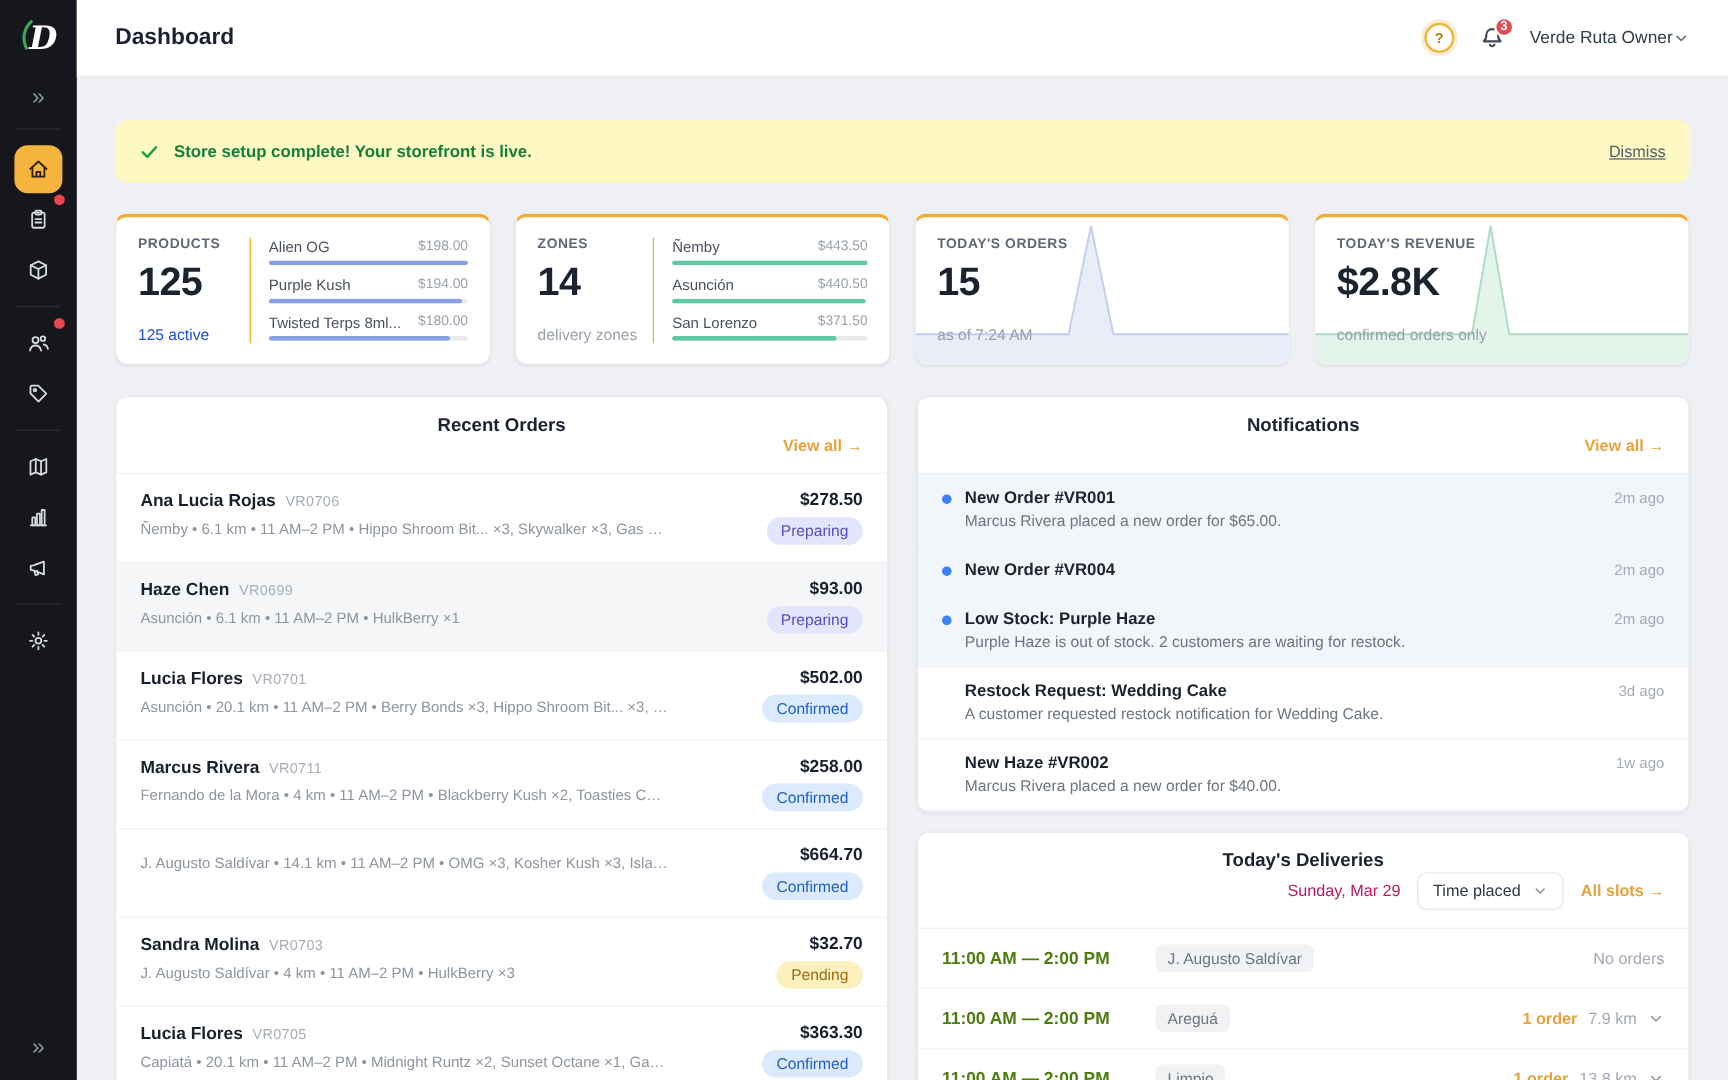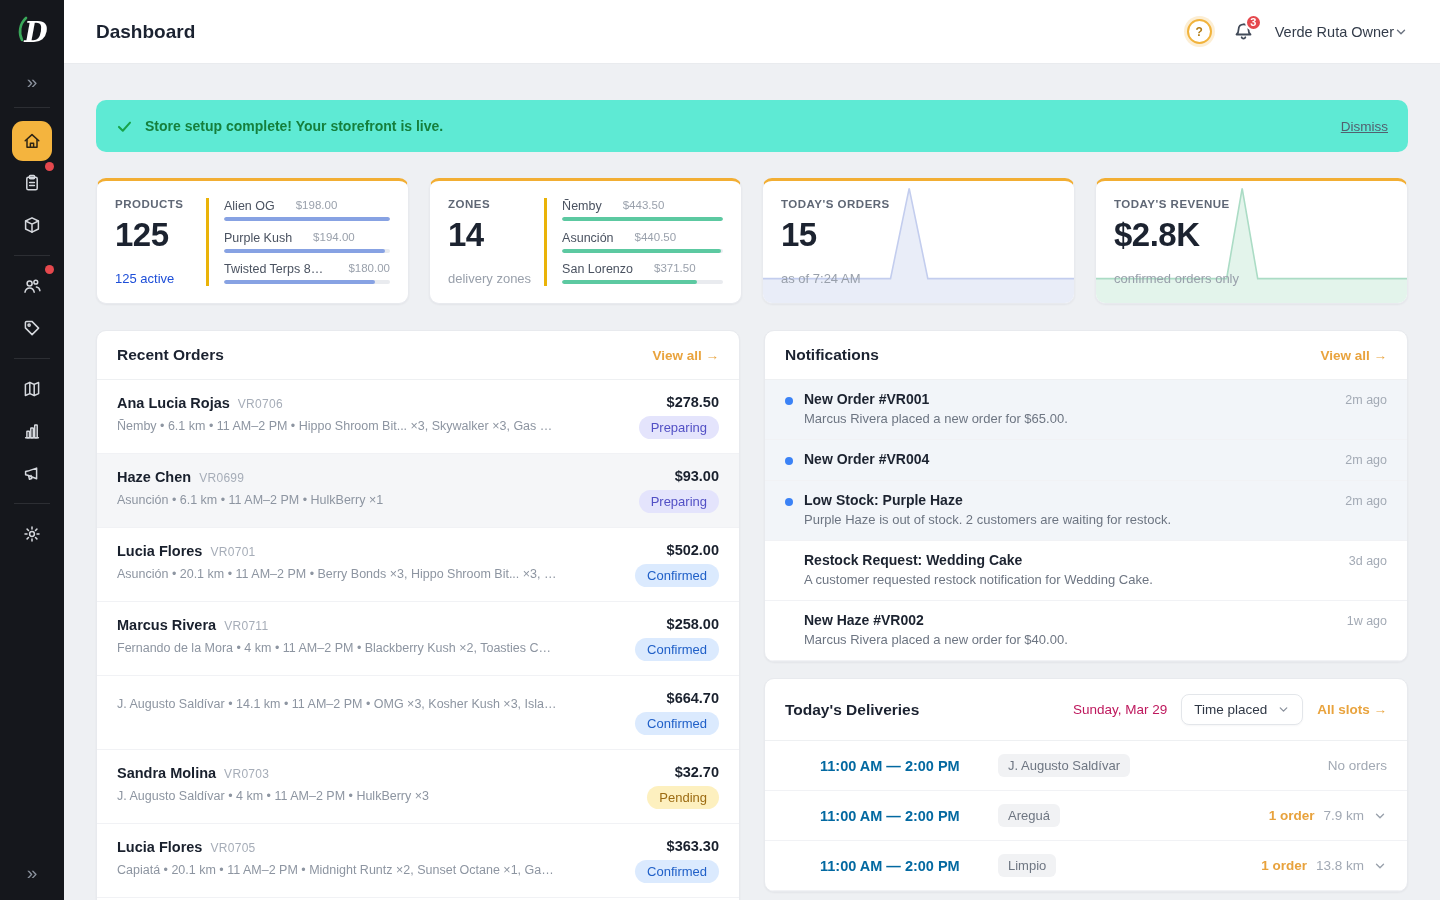--- a/index.html
+++ b/index.html
@@ -28,44 +28,44 @@
   .page-title { font-size:19px; font-weight:700; color:#1b2230; }
   .topbar-right { margin-left:auto; display:flex; align-items:center; gap:20px; }
   .help-btn { width:25px; height:25px; border-radius:50%; border:2.5px solid #f1b33c; box-shadow:0 0 0 3px rgba(241,179,60,.22); display:flex; align-items:center; justify-content:center; font-size:12px; font-weight:700; color:#b07c16; cursor:pointer; background:#fff; }
   .bell-wrap { position:relative; cursor:pointer; display:flex; }
   .bell-badge { position:absolute; top:-7px; right:-7px; min-width:17px; height:17px; border-radius:9px; background:#e5484d; color:#fff; font-size:11px; font-weight:700; display:flex; align-items:center; justify-content:center; border:2px solid #fff; padding:0 3px; }
   .user-menu { display:flex; align-items:center; gap:0; cursor:pointer; }
   .user-name { font-size:14.5px; color:#333c4a; }
 
   
   .content { padding:36px 32px 0; }
-  .banner { height:52px; background:#5eead4; border-radius:10px; display:flex; align-items:center; padding:0 20px; margin-bottom:26px; }
+  .banner { height:52px; background:#fef9c3; border-radius:10px; display:flex; align-items:center; padding:0 20px; margin-bottom:26px; }
   .banner-check { display:flex; margin-right:12px; }
   .banner-msg { font-size:14px; font-weight:600; color:#157f3c; }
   .dismiss { margin-left:auto; font-size:13.5px; color:#52606f; text-decoration:underline; cursor:pointer; }
 
   .stats { display:grid; grid-template-columns:repeat(4,1fr); gap:20px; margin-bottom:26px; }
   .card { background:#fff; border:1px solid #e8eaee; border-top:3px solid #f2ae33; border-radius:10px; height:126px; box-shadow:0 1px 2px rgba(16,24,40,.05); display:flex; padding:17px 18px; gap:15px; position:relative; overflow:hidden; }
   .card-left { min-width:94px; position:relative; z-index:1; display:flex; flex-direction:column; }
-  .card.with-list .card-left { border-right:3px solid #eab308; padding-right:13px; }
+  .card.with-list .card-left { border-right:1px solid #eab308; padding-right:13px; }
   .stat-label { font-size:11.5px; font-weight:700; color:#5f6775; letter-spacing:.5px; }
   .stat-value { font-size:33px; font-weight:800; color:#1c2330; letter-spacing:-.5px; margin:8px 0 6px; line-height:1; }
   .stat-sub { font-size:13px; color:#99a0ab; margin-top:auto; }
   .stat-sub.green { color:#1d4ed8; }
   .mini-list { flex:1; display:flex; flex-direction:column; justify-content:space-between; padding:1px 0 2px; min-width:0; }
-  .mi-top { display:flex; font-size:12.5px; color:#4a5260; white-space:nowrap; gap:21px; }
+  .mi-top { display:flex; justify-content:space-between; font-size:12.5px; color:#4a5260; white-space:nowrap; gap:8px; }
   .mi-price { color:#9aa1ac; font-size:11.5px; flex-shrink:0; }
   .mi-name { overflow:hidden; text-overflow:ellipsis; }
   .mi-bar { height:4px; background:#e9ebef; border-radius:2px; margin-top:4px; overflow:hidden; }
   .mi-fill { height:100%; border-radius:2px; }
   .spark { position:absolute; inset:0; width:100%; height:100%; }
 
   .columns { display:grid; grid-template-columns:1fr 1fr; gap:24px; align-items:start; }
   .panel { background:#fff; border:1px solid #e8eaee; border-radius:10px; box-shadow:0 1px 2px rgba(16,24,40,.05); overflow:hidden; }
-  .panel-head { display:flex; align-items:center; padding:15px 20px; border-bottom:1px solid #eef0f2; }
+  .panel-head { display:flex; align-items:center; padding:15px 20px; border-bottom:1px solid #eef0f2;flex-direction:column; }
   .panel-title { font-size:15.5px; font-weight:700; color:#1b2230; }
   .view-all { margin-left:auto; font-size:13.5px; font-weight:600; color:#e9a33d; cursor:pointer; }
 
   
   .o-row { display:flex; justify-content:space-between; padding:14px 20px; border-bottom:1px solid #f1f2f5; cursor:pointer; }
   .o-row.row-alt { background:#f5f6f8; }
   .o-left { min-width:0; }
   .o-name { font-size:14.5px; font-weight:700; color:#19202d; }
   .o-code { font-size:12px; color:#a6adb8; margin-left:8px; letter-spacing:.3px; }
   .o-meta { margin-top:7px; font-size:12.5px; color:#8d95a1; white-space:nowrap; overflow:hidden; text-overflow:ellipsis; max-width:440px; }
@@ -87,21 +87,21 @@
   .n-time { font-size:12.5px; color:#a3aab5; flex-shrink:0; margin-left:10px; }
   .n-desc { font-size:13px; color:#6d7582; margin-top:4px; }
 
   
   .deliveries { margin-top:16px; }
   .d-head-right { margin-left:auto; display:flex; align-items:center; gap:14px; }
   .d-date { font-size:13.5px; color:#be185d; }
   .sort-select { display:flex; align-items:center; gap:10px; border:1px solid #e3e6ea; border-radius:8px; background:#fff; padding:7px 12px; font-size:13.5px; color:#2f3745; box-shadow:0 1px 2px rgba(16,24,40,.04); cursor:pointer; }
   .all-slots { font-size:13.5px; font-weight:700; color:#e9a33d; cursor:pointer; }
   .d-row { display:flex; align-items:center; padding:13px 20px; border-bottom:1px solid #f1f2f5; }
-  .d-time { width:178px; font-size:14.5px; font-weight:700; color:#0369a1; flex-shrink:0;margin-left:35px; }
+  .d-time { width:178px; font-size:14.5px; font-weight:700; color:#4d7c0f; flex-shrink:0; }
   .chip { background:#f1f2f4; border-radius:6px; padding:4px 10px; font-size:13px; color:#6e7682; }
   .d-right { margin-left:auto; display:flex; align-items:center; gap:9px;padding-left:48px; }
   .d-orders { font-size:13.5px; font-weight:700; color:#e8a23c; }
   .d-none { font-size:13.5px; color:#a2a9b4; }
   .d-dist { font-size:13.5px; color:#a2a9b4; }
   .d-chev { display:flex; color:#9aa2ad; cursor:pointer; }
 </style>
 </head>
 <body>
 

